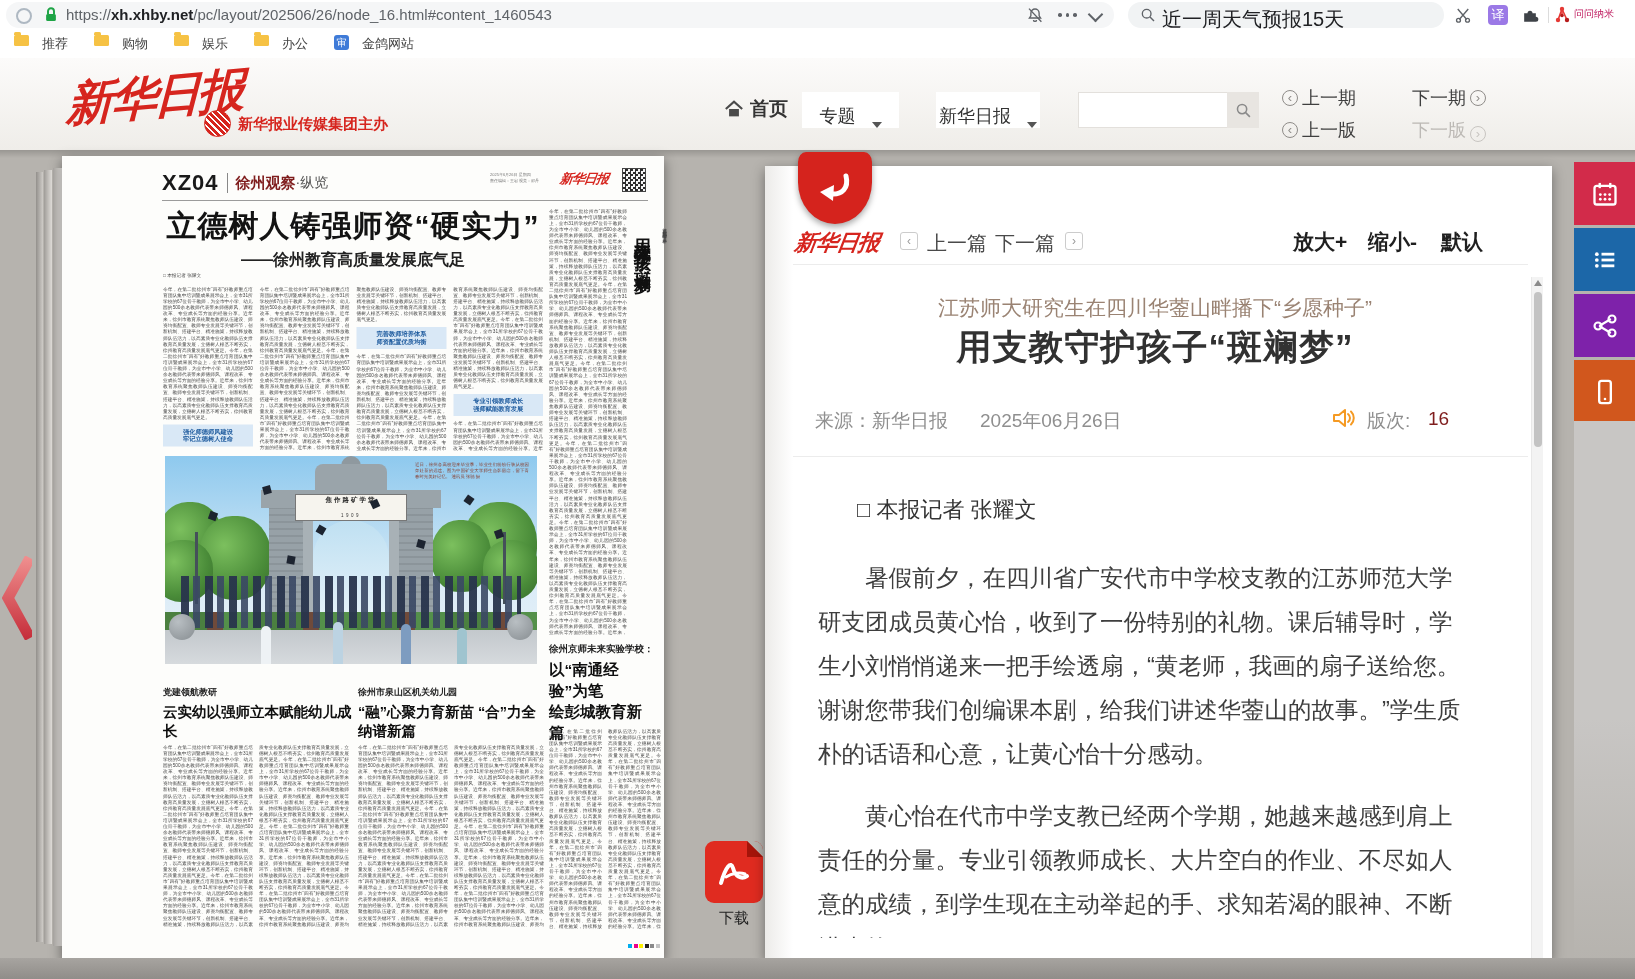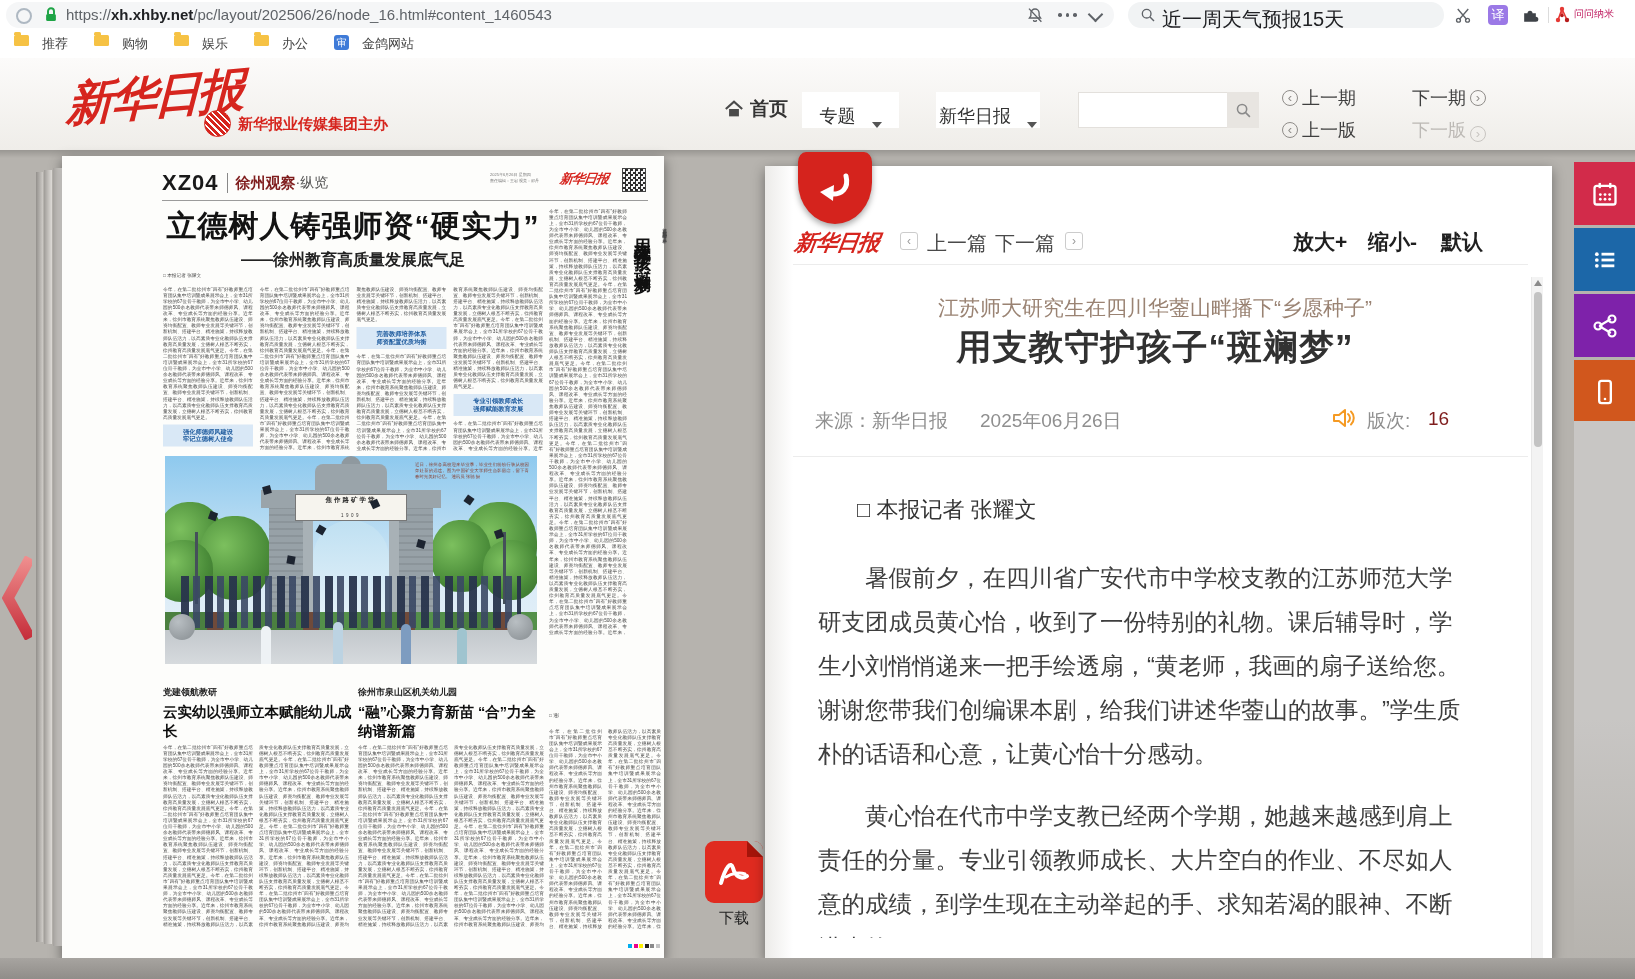--- a/index.html
+++ b/index.html
@@ -386,20 +386,25 @@
         <div class="tiny micro cols2"><span>今年，在第二批徐州市“四有”好教师重点培育团队集中培训暨成果展示会上，全市31所学校的67位骨干教师，为全市中小学、幼儿园的500余名教师代表带来师德师风、课程改革、专业成长等方面的经验分享。近年来，徐州市教育系统聚焦教师队伍建设、师资均衡配置、教师专业发展等关键环节，创新机制、搭建平台、精准施策，持续释放教师队伍活力，以高素质专业化教师队伍支撑教育高质量发展，立德树人根基不断夯实，徐州教育高质量发展底气更足。今年，在第二批徐州市“四有”好教师重点培育团队集中培训暨成果展示会上，全市31所学校的67位骨干教师，为全市中小学、幼儿园的500余名教师代表带来师德师风、课程改革、专业成长等方面的经验分享。近年来，徐州市教育系统聚焦教师队伍建设、师资均衡配置、教师专业发展等关键环节，创新机制、搭建平台、精准施策，持续释放教师队伍活力，以高素质专业化教师队伍支撑教育高质量发展，立德树人根基不断夯实，徐州教育高质量发展底气更足。今年，在第二批徐州市“四有”好教师重点培育团队集中培训暨成果展示会上，全市31所学校的67位骨干教师，为全市中小学、幼儿园的500余名教师代表带来师德师风、课程改革、专业成长等方面的经验分享。近年来，徐州市教育系统聚焦教师队伍建设、师资均衡配置、教师专业发展等关键环节，创新机制、搭建平台、精准施策，持续释放教师队伍活力，以高素质专业化教师队伍支撑教育高质量发展，立德树人根基不断夯实，徐州教育高质量发展底气更足。今年，在第二批徐州市“四有”好教师重点培育团队集中培训暨成果展示会上，全市31所学校的67位骨干教师，为全市中小学、幼儿园的500余名教师代表带来师德师风、课程改革、专业成长等方面的经验分享。近年来，徐州市教育系统聚焦教师队伍建设、师资均衡配置、教师专业发展等关键环节，创新机制、搭建平台、精准施策，持续释放教师队伍活力，以高素质专业化教师队伍支撑教育高质量发展，立德树人根基不断夯实，徐州教育高质量发展底气更足。今年，在第二批徐州市“四有”好教师重点培育团队集中培训暨成果展示会上，全市31所学校的67位骨干教师，为全市中小学、幼儿园的500余名教师代表带来师德师风、课程改革、专业成长等方面的经验分享。近年来，徐州市教育系统聚焦教师队伍建设、师资均衡配置、教师专业发展等关键环节，创新机制、搭建平台、精准施策，持续释放教师队伍活力，以高素质专业化教师队伍支撑教育高质量发展，立德树人根基不断夯实，徐州教育高质量发展底气更足。今年，在第二批徐州市“四有”好教师重点培育团队集中培训暨成果展示会上，全市31所学校的67位骨干教师，为全市中小学、幼儿园的500余名教师代表带来师德师风、课程改革、专业成长等方面的经验分享。近年来，徐州市教育系统聚焦教师队伍建设、师资均衡配置、教师专业发展等关键环节，创新机制、搭建平台、精准施策，持续释放教师队伍活力，以高素质专业化教师队伍支撑教育高质量发展，立德树人根基不断夯实，徐州教育高质量发展底气更足。</span></div>
       </div>
 
       <div class="mwrap" style="left:487px;top:52px;width:78px;height:432px">
         <div class="tiny micro cols1"><span>今年，在第二批徐州市“四有”好教师重点培育团队集中培训暨成果展示会上，全市31所学校的67位骨干教师，为全市中小学、幼儿园的500余名教师代表带来师德师风、课程改革、专业成长等方面的经验分享。近年来，徐州市教育系统聚焦教师队伍建设、师资均衡配置、教师专业发展等关键环节，创新机制、搭建平台、精准施策，持续释放教师队伍活力，以高素质专业化教师队伍支撑教育高质量发展，立德树人根基不断夯实，徐州教育高质量发展底气更足。今年，在第二批徐州市“四有”好教师重点培育团队集中培训暨成果展示会上，全市31所学校的67位骨干教师，为全市中小学、幼儿园的500余名教师代表带来师德师风、课程改革、专业成长等方面的经验分享。近年来，徐州市教育系统聚焦教师队伍建设、师资均衡配置、教师专业发展等关键环节，创新机制、搭建平台、精准施策，持续释放教师队伍活力，以高素质专业化教师队伍支撑教育高质量发展，立德树人根基不断夯实，徐州教育高质量发展底气更足。今年，在第二批徐州市“四有”好教师重点培育团队集中培训暨成果展示会上，全市31所学校的67位骨干教师，为全市中小学、幼儿园的500余名教师代表带来师德师风、课程改革、专业成长等方面的经验分享。近年来，徐州市教育系统聚焦教师队伍建设、师资均衡配置、教师专业发展等关键环节，创新机制、搭建平台、精准施策，持续释放教师队伍活力，以高素质专业化教师队伍支撑教育高质量发展，立德树人根基不断夯实，徐州教育高质量发展底气更足。今年，在第二批徐州市“四有”好教师重点培育团队集中培训暨成果展示会上，全市31所学校的67位骨干教师，为全市中小学、幼儿园的500余名教师代表带来师德师风、课程改革、专业成长等方面的经验分享。近年来，徐州市教育系统聚焦教师队伍建设、师资均衡配置、教师专业发展等关键环节，创新机制、搭建平台、精准施策，持续释放教师队伍活力，以高素质专业化教师队伍支撑教育高质量发展，立德树人根基不断夯实，徐州教育高质量发展底气更足。今年，在第二批徐州市“四有”好教师重点培育团队集中培训暨成果展示会上，全市31所学校的67位骨干教师，为全市中小学、幼儿园的500余名教师代表带来师德师风、课程改革、专业成长等方面的经验分享。近年来，徐州市教育系统聚焦教师队伍建设、师资均衡配置、教师专业发展等关键环节，创新机制、搭建平台、精准施策，持续释放教师队伍活力，以高素质专业化教师队伍支撑教育高质量发展，立德树人根基不断夯实，徐州教育高质量发展底气更足。今年，在第二批徐州市“四有”好教师重点培育团队集中培训暨成果展示会上，全市31所学校的67位骨干教师，为全市中小学、幼儿园的500余名教师代表带来师德师风、课程改革、专业成长等方面的经验分享。近年来，徐州市教育系统聚焦教师队伍建设、师资均衡配置、教师专业发展等关键环节，创新机制、搭建平台、精准施策，持续释放教师队伍活力，以高素质专业化教师队伍支撑教育高质量发展，立德树人根基不断夯实，徐州教育高质量发展底气更足。</span></div>
       </div>
       <div class="vtitle">用支教守护孩子“斑斓梦”</div>
       <div class="vkicker">
           <div class="tiny">江苏师大研究生在四川华蓥山畔播下“乡愿种子”</div>
         </div>
+      <div class="abs" style="left:487px;top:487px;width:108px">
+        <div class="rk">徐州京师未来实验学校：</div>
+        <div class="rt">以“南通经验”为笔</div>
+        <div class="rt">绘彭城教育新篇</div>
+      </div>
       <div class="mwrap" style="left:487px;top:556px;width:10px;height:8px">
         <div class="tiny micro" style="white-space:nowrap">□ 通讯员 梁语</div>
       </div>
       <div class="mwrap" style="left:487px;top:572px;width:112px;height:204px">
         <div class="tiny micro cols2"><span>今年，在第二批徐州市“四有”好教师重点培育团队集中培训暨成果展示会上，全市31所学校的67位骨干教师，为全市中小学、幼儿园的500余名教师代表带来师德师风、课程改革、专业成长等方面的经验分享。近年来，徐州市教育系统聚焦教师队伍建设、师资均衡配置、教师专业发展等关键环节，创新机制、搭建平台、精准施策，持续释放教师队伍活力，以高素质专业化教师队伍支撑教育高质量发展，立德树人根基不断夯实，徐州教育高质量发展底气更足。今年，在第二批徐州市“四有”好教师重点培育团队集中培训暨成果展示会上，全市31所学校的67位骨干教师，为全市中小学、幼儿园的500余名教师代表带来师德师风、课程改革、专业成长等方面的经验分享。近年来，徐州市教育系统聚焦教师队伍建设、师资均衡配置、教师专业发展等关键环节，创新机制、搭建平台、精准施策，持续释放教师队伍活力，以高素质专业化教师队伍支撑教育高质量发展，立德树人根基不断夯实，徐州教育高质量发展底气更足。今年，在第二批徐州市“四有”好教师重点培育团队集中培训暨成果展示会上，全市31所学校的67位骨干教师，为全市中小学、幼儿园的500余名教师代表带来师德师风、课程改革、专业成长等方面的经验分享。近年来，徐州市教育系统聚焦教师队伍建设、师资均衡配置、教师专业发展等关键环节，创新机制、搭建平台、精准施策，持续释放教师队伍活力，以高素质专业化教师队伍支撑教育高质量发展，立德树人根基不断夯实，徐州教育高质量发展底气更足。今年，在第二批徐州市“四有”好教师重点培育团队集中培训暨成果展示会上，全市31所学校的67位骨干教师，为全市中小学、幼儿园的500余名教师代表带来师德师风、课程改革、专业成长等方面的经验分享。近年来，徐州市教育系统聚焦教师队伍建设、师资均衡配置、教师专业发展等关键环节，创新机制、搭建平台、精准施策，持续释放教师队伍活力，以高素质专业化教师队伍支撑教育高质量发展，立德树人根基不断夯实，徐州教育高质量发展底气更足。今年，在第二批徐州市“四有”好教师重点培育团队集中培训暨成果展示会上，全市31所学校的67位骨干教师，为全市中小学、幼儿园的500余名教师代表带来师德师风、课程改革、专业成长等方面的经验分享。近年来，徐州市教育系统聚焦教师队伍建设、师资均衡配置、教师专业发展等关键环节，创新机制、搭建平台、精准施策，持续释放教师队伍活力，以高素质专业化教师队伍支撑教育高质量发展，立德树人根基不断夯实，徐州教育高质量发展底气更足。今年，在第二批徐州市“四有”好教师重点培育团队集中培训暨成果展示会上，全市31所学校的67位骨干教师，为全市中小学、幼儿园的500余名教师代表带来师德师风、课程改革、专业成长等方面的经验分享。近年来，徐州市教育系统聚焦教师队伍建设、师资均衡配置、教师专业发展等关键环节，创新机制、搭建平台、精准施策，持续释放教师队伍活力，以高素质专业化教师队伍支撑教育高质量发展，立德树人根基不断夯实，徐州教育高质量发展底气更足。</span></div>
       </div>
       <div class="regmarks">
         <i style="background:#00aeef"></i>
           <i style="background:#ec008c"></i>
           <i style="background:#fff200"></i>

